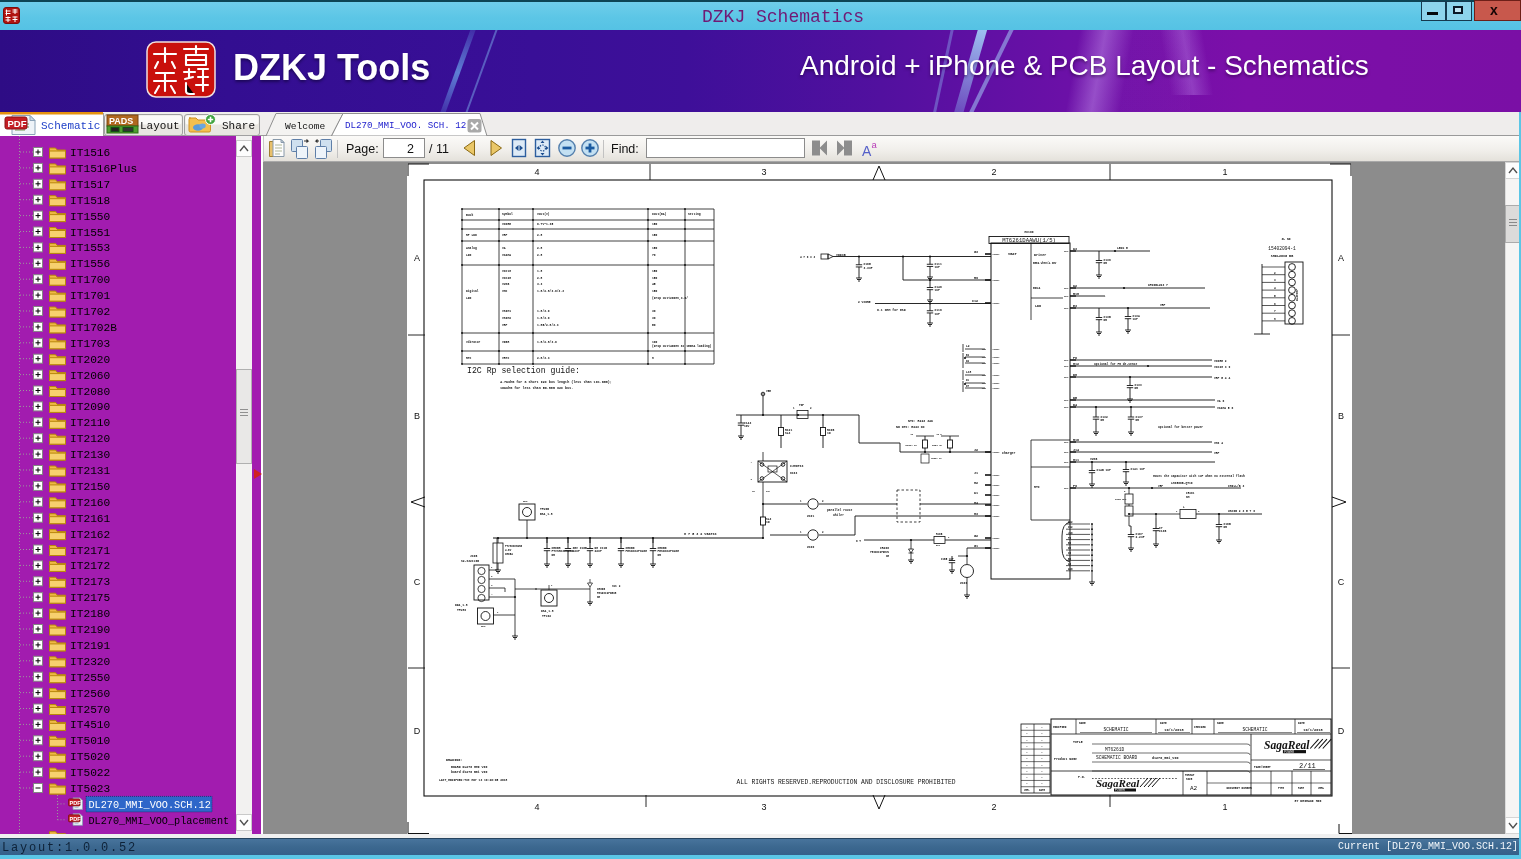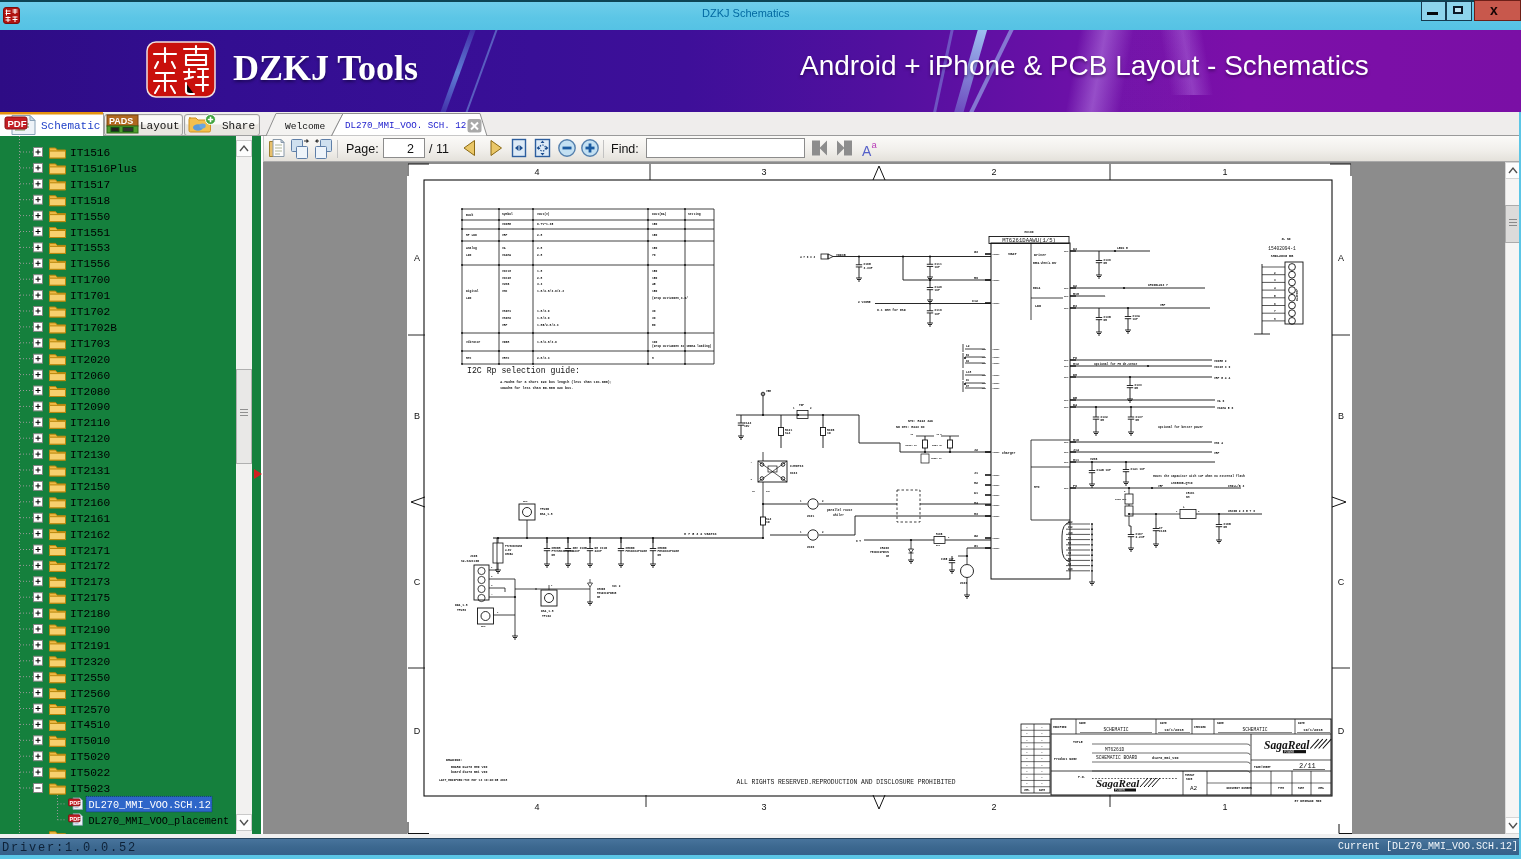--- a/index.html
+++ b/index.html
@@ -1,21 +1,21 @@
 <!DOCTYPE html>
 <html><head><meta charset="utf-8"><title>DZKJ Schematics</title>
 <style>
 html,body{margin:0;padding:0;}
 body{width:1521px;height:859px;overflow:hidden;position:relative;background:#fff;
      font-family:'Liberation Sans',sans-serif;}
 .abs{position:absolute;}
 </style></head><body>
 
 <div class="abs" style="left:0;top:0;width:1521px;height:30px;background:linear-gradient(180deg,#6fcdea 0%,#5cc6e6 55%,#55c2e4 100%);border-top:2px solid #0d4454;box-sizing:border-box;"></div>
-<div class="abs" style="left:702px;top:7px;font-size:11px;font-family:Liberation Sans, sans-serif;color:#0369a1;">DZKJ Schematics</div>
+<div class="abs" style="left:702px;top:7px;font-size:18px;font-family:Liberation Mono, monospace;color:#701a75;">DZKJ Schematics</div>
 <svg class="abs" style="left:3px;top:7px" width="17" height="17" viewBox="0 0 17 17">
  <rect x="0.5" y="0.5" width="16" height="16" rx="2.5" fill="#b01410" stroke="#7d0c0a"></rect>
  <g stroke="#fff" stroke-width="1">
   <path d="M2.5,4 h5 M2.5,6.5 h5 M3.5,2.5 v6 M9.5,3 h5 M9.5,5 h5 M12,2 v5"></path>
   <path d="M2.5,10.5 h5 M2.5,13 h5 M5,9.5 v5.5 M9.5,10 h5 M9.5,12.5 h5 M12,9.5 v5.5"></path>
  </g>
 </svg>
 
 <div class="abs" style="left:1421px;top:1px;width:25px;height:20px;background:#8dd4ec;border:1px solid #15394f;box-sizing:border-box;"></div>
 <div class="abs" style="left:1427px;top:12px;width:11px;height:3px;background:#05080c;"></div>
@@ -34,21 +34,21 @@
  <div class="abs" style="left:1110px;top:-5px;width:140px;height:70px;background:linear-gradient(80deg,rgba(255,255,255,0) 40%,rgba(205,165,250,0.3) 55%,rgba(255,255,255,0) 68%);"></div>
 </div>
 
 <svg class="abs" style="left:146px;top:41px" width="70" height="57" viewBox="0 0 70 57">
  <rect x="1" y="1" width="68" height="55" rx="9" fill="#c9100c" stroke="#f0e0e0" stroke-width="1.5"></rect>
  <g stroke="#ffffff" stroke-width="2.1" stroke-linecap="round">
   <path d="M8,13 h22 M19,7 v14 M12,21 l-3,6 M26,21 l3,6 M10,32 h18 M8,40 h22 M19,32 v18 M13,45 l-4,7 M25,45 l4,7"></path>
   <path d="M38,8 h24 M50,5 v7 M40,14 h20 M40,19 h20 M40,24 h20 M40,14 v10 M60,14 v10 M38,31 h11 M43,28 v8 M39,38 l8,-2 M52,28 h10 M57,28 v22 M52,36 h10 M50,44 h12 M40,42 v8 q0,3 4,3 h4"></path>
  </g>
 </svg>
-<div class="abs" style="left:233px;top:47px;font-size:36px;font-weight:bold;color:#ffffff;font-family:Liberation Serif, serif;text-shadow:0 2px 3px rgba(0,0,20,0.45);">DZKJ Tools</div>
+<div class="abs" style="left:233px;top:47px;font-size:36px;font-weight:bold;color:#ffffff;font-family:Liberation Sans, sans-serif;text-shadow:0 2px 3px rgba(0,0,20,0.45);">DZKJ Tools</div>
 <div class="abs" style="left:800px;top:50px;width:612px;font-size:28px;color:#ffffff;font-family:'Liberation Sans',sans-serif;text-shadow:0 2px 3px rgba(30,0,50,0.5);">Android + iPhone &amp; PCB Layout - Schematics</div>
 
 <svg class="abs" style="left:0;top:112px" width="1521" height="24" viewBox="0 0 1521 24">
  <rect x="0" y="0" width="1521" height="24" fill="#efedec"></rect>
  <line x1="0" y1="23.5" x2="1521" y2="23.5" stroke="#9a9a9a" stroke-width="1"></line>
 
  <rect x="104.5" y="2.5" width="78" height="21" rx="2.5" fill="#e8e6e1" stroke="#a0a0a0"></rect>
  <rect x="105.5" y="3.5" width="76" height="9" rx="2.5" fill="#fafaf8"></rect>
  <g>
   <rect x="107" y="3" width="31" height="11" fill="#b06820" stroke="#7a4510"></rect>
@@ -137,21 +137,21 @@
  <rect x="383.5" y="2.5" width="158" height="19" fill="#ffffff" stroke="#8c8c8c"></rect>
 
  <g fill="#8d8d8d">
   <path d="M549,4.5 h8 v7 l7,-7 v15 l-7,-7 v7 h-8 z"></path>
   <path d="M574,4.5 l7,7 v-7 h8 v15 h-8 v-7 l-7,7 z"></path>
  </g>
  <text x="599" y="19.5" font-family="&quot;Liberation Sans&quot;,sans-serif" font-size="14" fill="#5560c8">A</text>
  <text x="608.5" y="11.5" font-family="&quot;Liberation Sans&quot;,sans-serif" font-size="9.5" fill="#b83eb8">a</text>
 </svg>
 
-<div class="abs" style="left:0;top:136px;width:261px;height:698px;background:#15803d;overflow:hidden;">
+<div class="abs" style="left:0;top:136px;width:261px;height:698px;background:#a21caf;overflow:hidden;">
     <svg class="abs" style="left:0;top:0" width="261" height="698" viewBox="0 0 261 698">
       <line x1="19.5" y1="0" x2="19.5" y2="698" stroke="#9a9a9a" stroke-width="1" stroke-dasharray="1 2"></line>
       <line x1="20" y1="16.0" x2="33" y2="16.0" stroke="#9a9a9a" stroke-width="1" stroke-dasharray="1 2"></line>
       <rect x="33.5" y="11.5" width="9" height="9" fill="#ffffff" stroke="#848484"></rect>
       <line x1="35.5" y1="16.0" x2="40.5" y2="16.0" stroke="#000" stroke-width="1"></line>
       <line x1="38.0" y1="13.5" x2="38.0" y2="18.5" stroke="#000" stroke-width="1"></line>
       <g transform="translate(49,9.5)">
         <path d="M0.5,2.5 h6 l1.8,2 h8.2 v8 h-16 z" fill="#eeb945" stroke="#b8860b" stroke-width="1"></path>
         <path d="M0.5,5.5 h16 v7 h-16 z" fill="#f7d06e" stroke="#b8860b" stroke-width="1"></path>
       </g>
@@ -1511,16 +1511,16 @@
 <svg class="abs" style="left:1505px;top:218px" width="16" height="10">
     <path d="M4,1.5 h8 M4,4.5 h8 M4,7.5 h8" stroke="#8a8a8a" stroke-width="1.2"></path>
   </svg>
 <div class="abs" style="left:1505px;top:817px;width:16px;height:17px;background:#fdfdfd;border:1px solid #d5d5d5;box-sizing:border-box;"></div>
 <svg class="abs" style="left:1505px;top:817px" width="16" height="17">
     <path d="M4,6 l4,5 l4,-5" fill="none" stroke="#505050" stroke-width="1.4"></path>
   </svg>
 
 <div class="abs" style="left:0;top:834px;width:1521px;height:4px;background:#f0f0f0;"></div>
 <div class="abs" style="left:0;top:838px;width:1521px;height:17px;background:linear-gradient(180deg,#48749c 0%,#3c688f 50%,#35608a 100%);border-top:1px solid #26445f;box-sizing:border-box;"></div>
-<div class="abs" style="left:2px;top:841px;font-size:12px;font-family:'Liberation Mono',monospace;letter-spacing:1.8px;color:#0e2238;">Driver:1.0.0.52</div>
+<div class="abs" style="left:2px;top:841px;font-size:12px;font-family:'Liberation Mono',monospace;letter-spacing:1.8px;color:#0e2238;">Layout:1.0.0.52</div>
 <div class="abs" style="left:1338px;top:841px;font-size:10px;letter-spacing:0px;font-family:Liberation Mono, monospace;color:#f2f6fa;">Current [DL270_MMI_VOO.SCH.12]</div>
 <div class="abs" style="left:0;top:855px;width:1521px;height:4px;background:#5bc6e6;"></div>
 <div class="abs" style="left:1519px;top:112px;width:2px;height:743px;background:#5bc6e6;"></div>
 
 </body></html>

